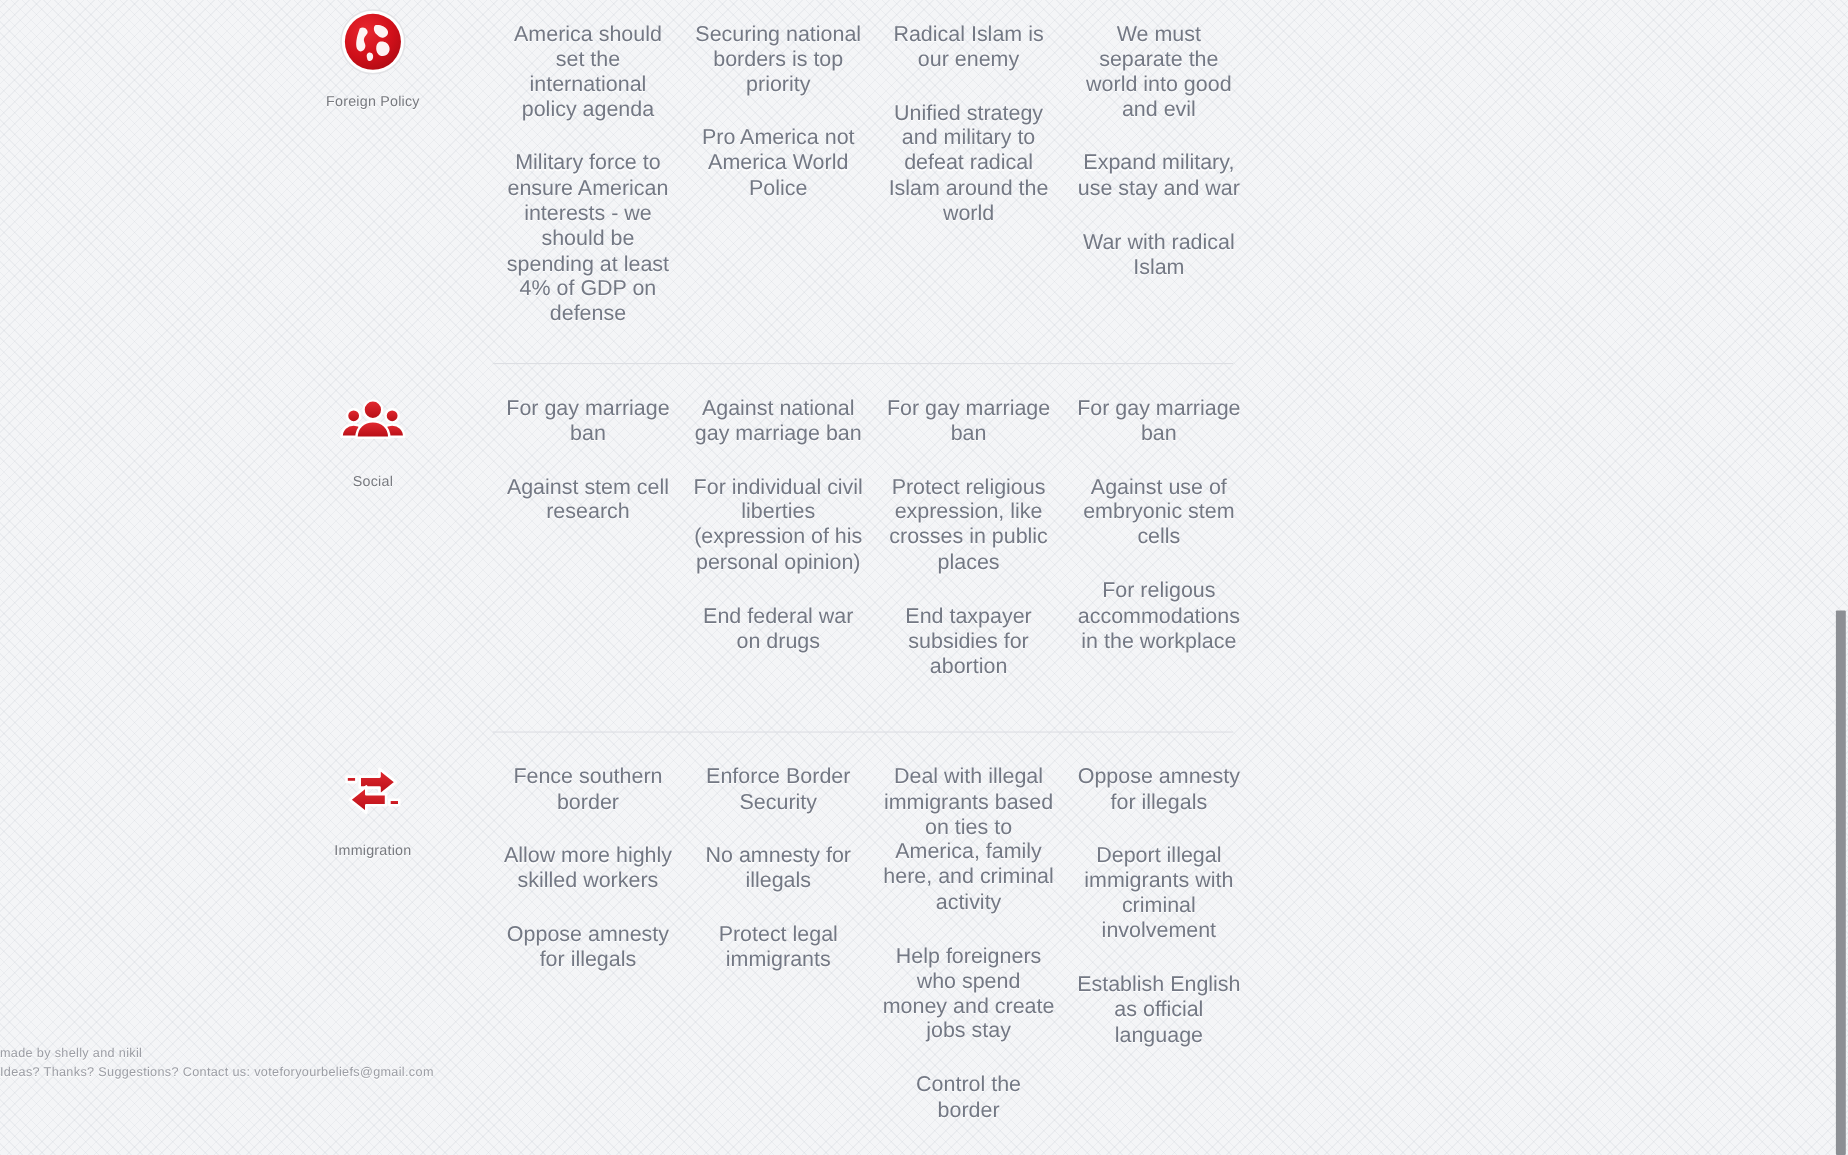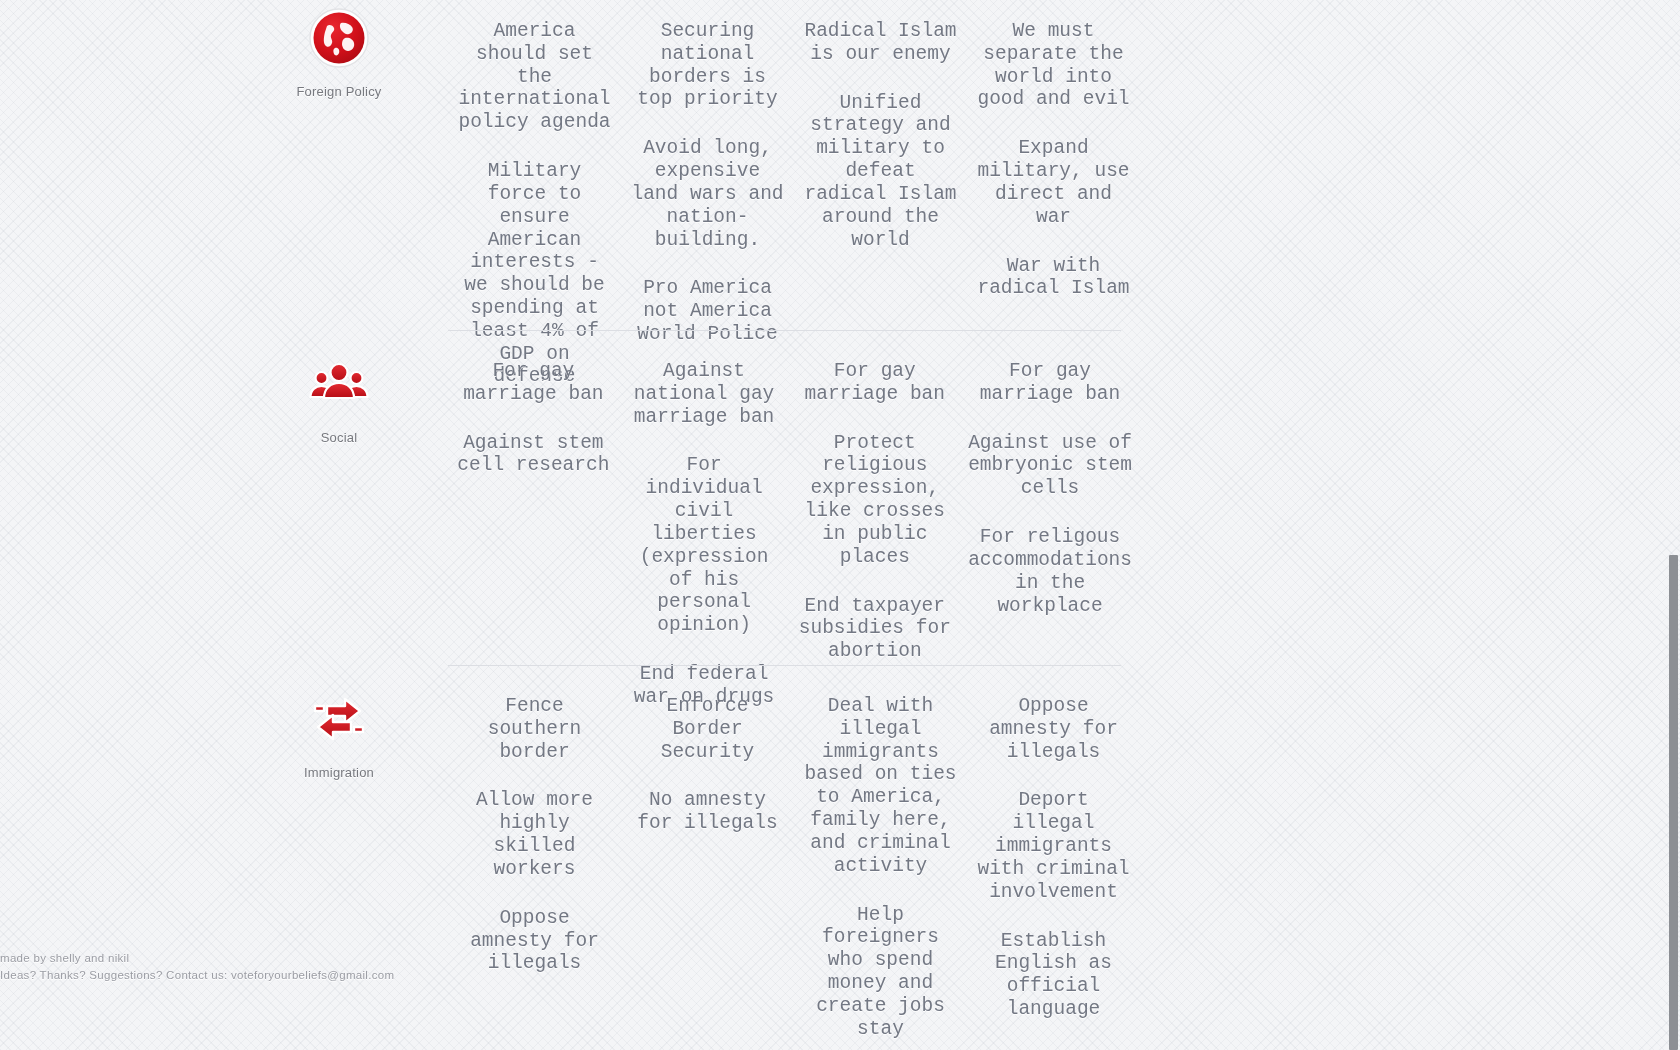--- a/index.html
+++ b/index.html
@@ -80,21 +80,21 @@
     display: flex;
     flex: 1 1 auto;
   }
   .stance-col {
     flex: 1 1 0;
     padding: 8px 8px 0 8px;
     box-sizing: border-box;
     text-align: center;
   }
   .point {
-    font-family: Liberation Mono, monospace;
+    font-family: Liberation Sans, sans-serif;
     font-size: 19.5px;
     line-height: 1.17;
     color: #737884;
     margin: 0 0 26px 0;
     text-shadow: 0 1px 0 rgba(255,255,255,0.85);
   }
 
   
   .row-foreign  { height: 330px; }
   .row-social   { height: 335px; }
@@ -169,30 +169,29 @@
         </svg>
         <div class="cat-label">Foreign Policy</div>
       </div>
       <div class="cols">
         <div class="stance-col">
           <p class="point">America should set the international policy agenda</p>
           <p class="point">Military force to ensure American interests - we should be spending at least 4% of GDP on defense</p>
         </div>
         <div class="stance-col">
           <p class="point">Securing national borders is top priority</p>
-          <p class="point">Avoid long, expensive land wars and nation-building.</p>
           <p class="point">Pro America not America World Police</p>
         </div>
         <div class="stance-col">
           <p class="point">Radical Islam is our enemy</p>
           <p class="point">Unified strategy and military to defeat radical Islam around the world</p>
         </div>
         <div class="stance-col">
           <p class="point">We must separate the world into good and evil</p>
-          <p class="point">Expand military, use direct and war</p>
+          <p class="point">Expand military, use stay and war</p>
           <p class="point">War with radical Islam</p>
         </div>
       </div>
     </div>
 
     <div class="issue-row row-social">
       <div class="cat-cell">
         <svg class="cat-icon" viewBox="0 0 64 64">
           <defs>
             <linearGradient id="gRed2" x1="0" y1="0" x2="0" y2="1">
@@ -254,20 +253,21 @@
       </div>
       <div class="cols">
         <div class="stance-col">
           <p class="point">Fence southern border</p>
           <p class="point">Allow more highly skilled workers</p>
           <p class="point">Oppose amnesty for illegals</p>
         </div>
         <div class="stance-col">
           <p class="point">Enforce Border Security</p>
           <p class="point">No amnesty for illegals</p>
+          <p class="point">Protect legal immigrants</p>
         </div>
         <div class="stance-col">
           <p class="point">Deal with illegal immigrants based on ties to America, family here, and criminal activity</p>
           <p class="point">Help foreigners who spend money and create jobs stay</p>
           <p class="point">Control the border</p>
         </div>
         <div class="stance-col">
           <p class="point">Oppose amnesty for illegals</p>
           <p class="point">Deport illegal immigrants with criminal involvement</p>
           <p class="point">Establish English as official language</p>

